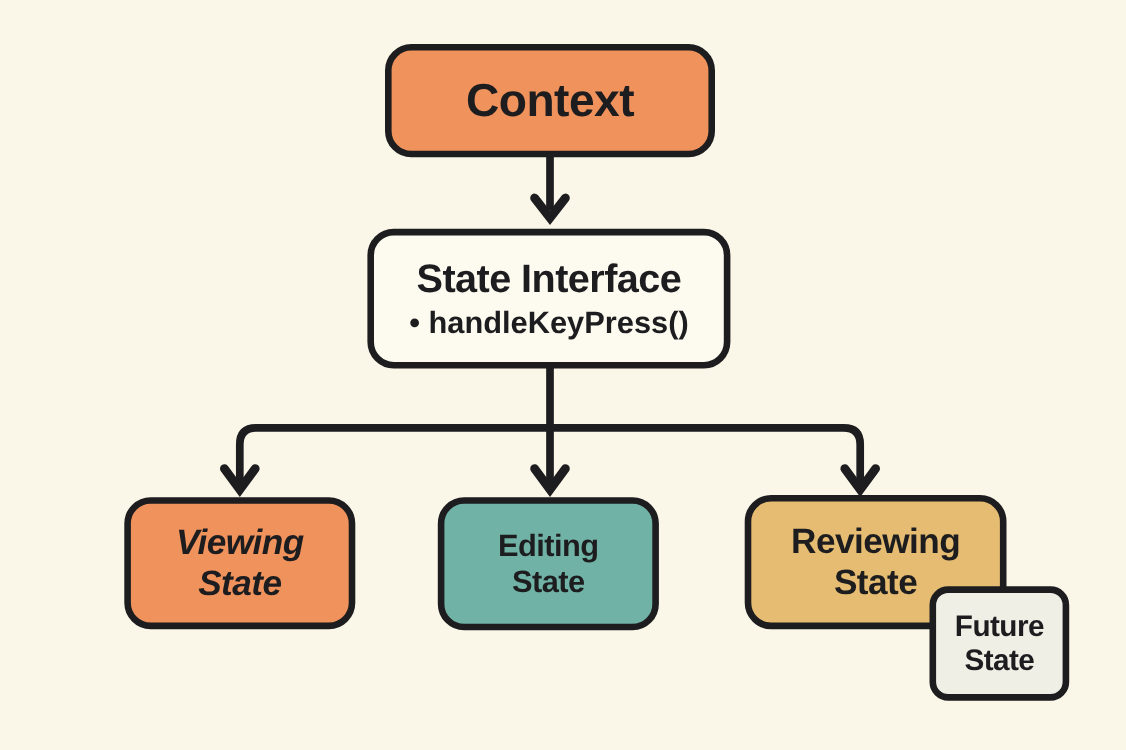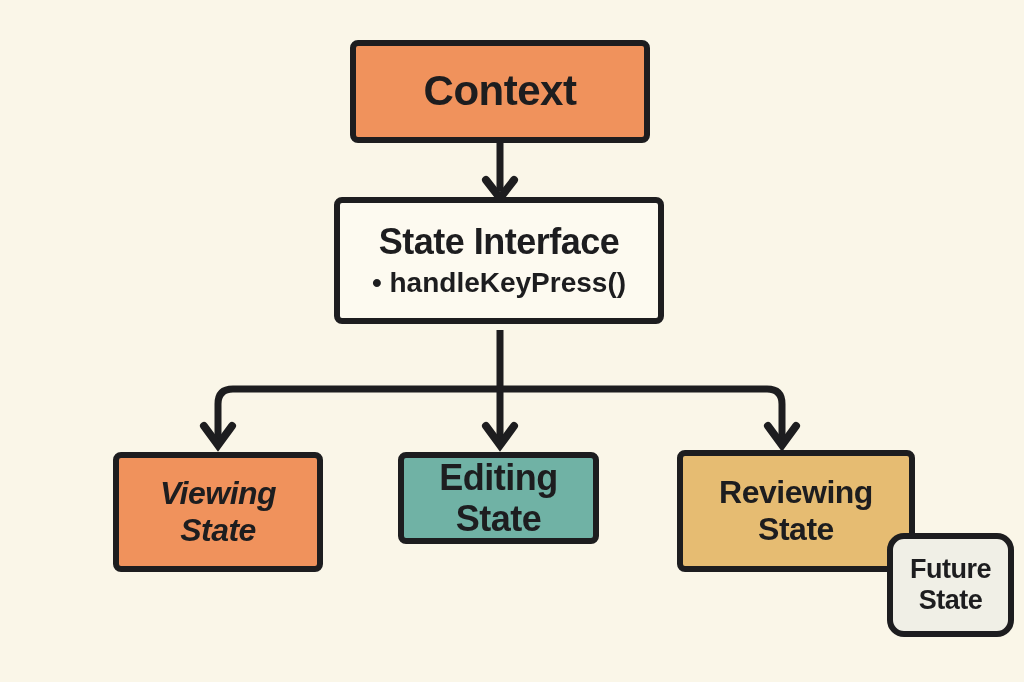--- a/index.html
+++ b/index.html
@@ -15,36 +15,36 @@
     position:absolute; left:0; top:0; z-index:1;
     stroke: var(--stroke, #1d1d1f);
   }
   .connectors path { fill:none; }
   .connectors .line { stroke-width:7; stroke-linecap:butt; }
   .connectors .head { stroke-width:8; stroke-linecap:round; stroke-linejoin:miter; }
   .node {
     position:absolute; z-index:2;
     box-sizing:border-box;
     border:6px solid var(--stroke, #1d1d1f);
-    border-radius:8px;
+    border-radius:24px;
     display:flex; flex-direction:column;
     align-items:center; justify-content:center;
     text-align:center;
     font-weight:bold;
     letter-spacing:-0.5px;
   }
   .node .label { white-space:pre-line; line-height:1.15; }
   .node-context   { left:350px; top:40px;  width:300px; height:103px; font-size:42px; }
-  .node-interface { left:334px; top:197px; width:330px; height:127px; gap:9px; }
+  .node-interface { left:334px; top:208px; width:330px; height:127px; gap:9px; }
   .node-interface .title  { font-size:36px; line-height:1; }
   .node-interface .method { font-size:28px; font-weight:bold; letter-spacing:0; line-height:1; }
   .node-viewing   { left:113px; top:452px; width:210px; height:120px; font-size:32px; }
-  .node-editing   { left:398px; top:452px; width:201px; height:92px; font-size:36px; }
+  .node-editing   { left:398px; top:452px; width:201px; height:121px; font-size:28px; }
   .node-reviewing { left:677px; top:450px; width:238px; height:122px; font-size:32px; }
-  .node-future    { left:845px; top:533px; width:127px; height:104px; font-size:27px; z-index:3; border-radius:17px;margin-left:42px; }
+  .node-future    { left:845px; top:533px; width:127px; height:104px; font-size:27px; z-index:3; border-radius:17px; }
 </style>
 </head>
 <body>
 
 <div class="canvas" style="--bg: #faf6e8; --stroke: #1d1d1f; --text: #1d1d1f;">
 
   <svg class="connectors" width="1024" height="682" viewBox="0 0 1024 682" aria-hidden="true">
     <g>
       <path class="line" d="M500 141 V191"></path>
       <path class="head" d="M486 180 L500 198 L514 180"></path>

